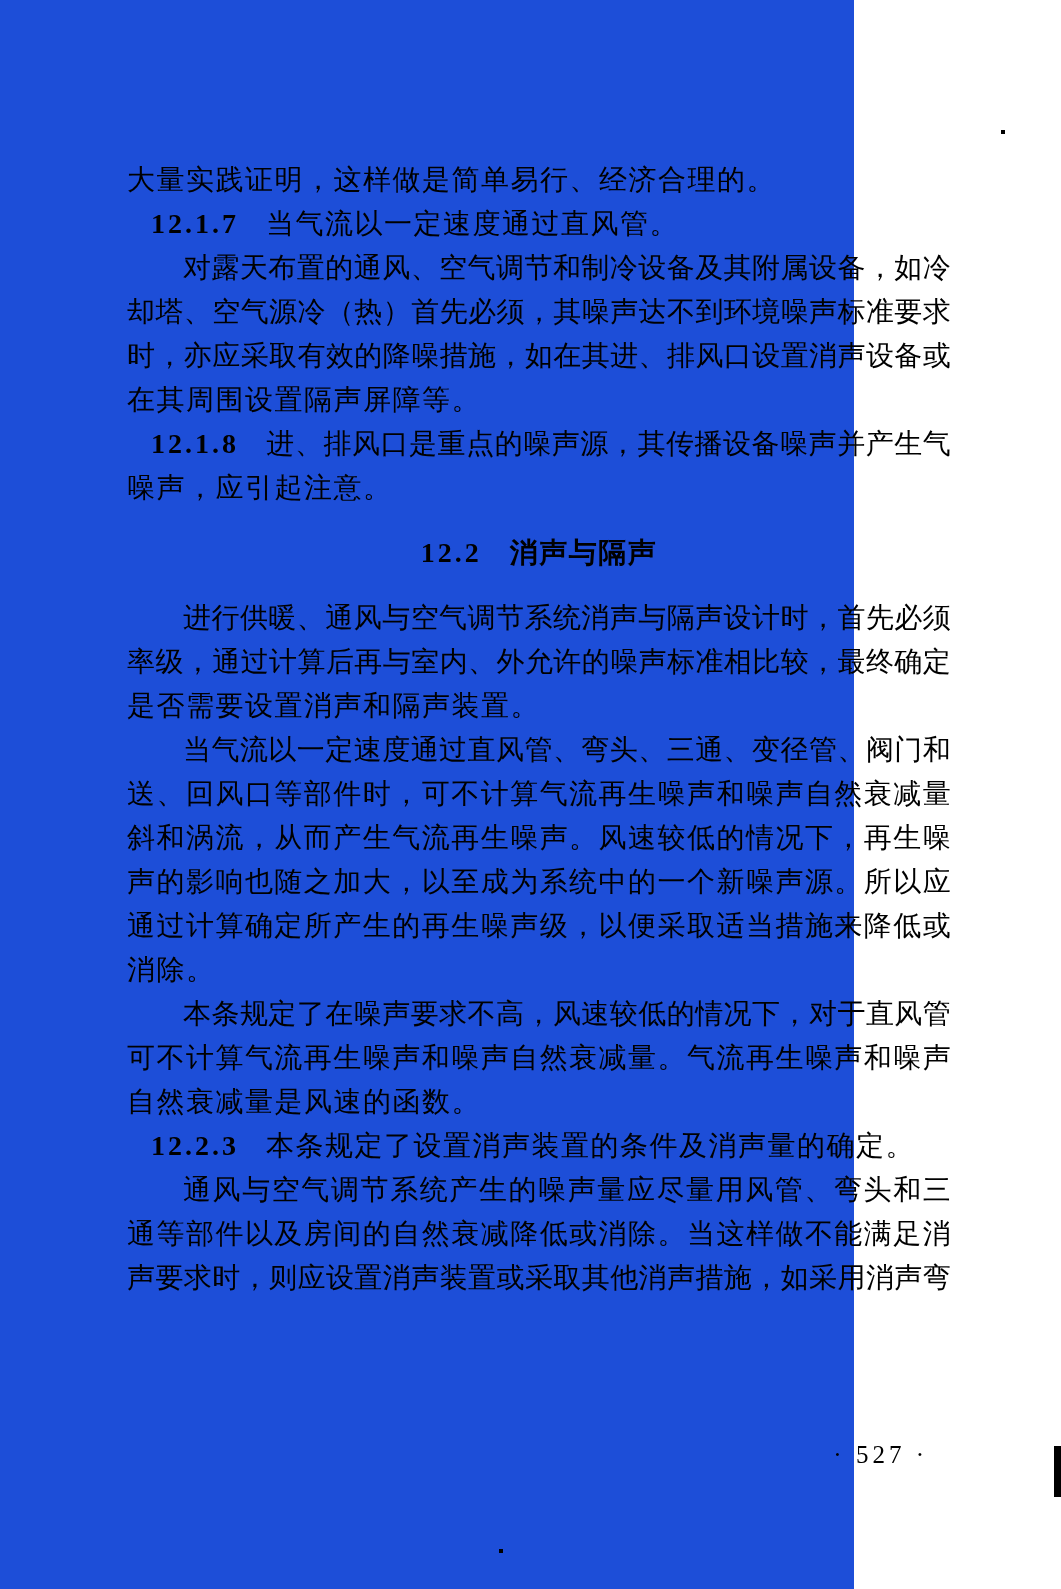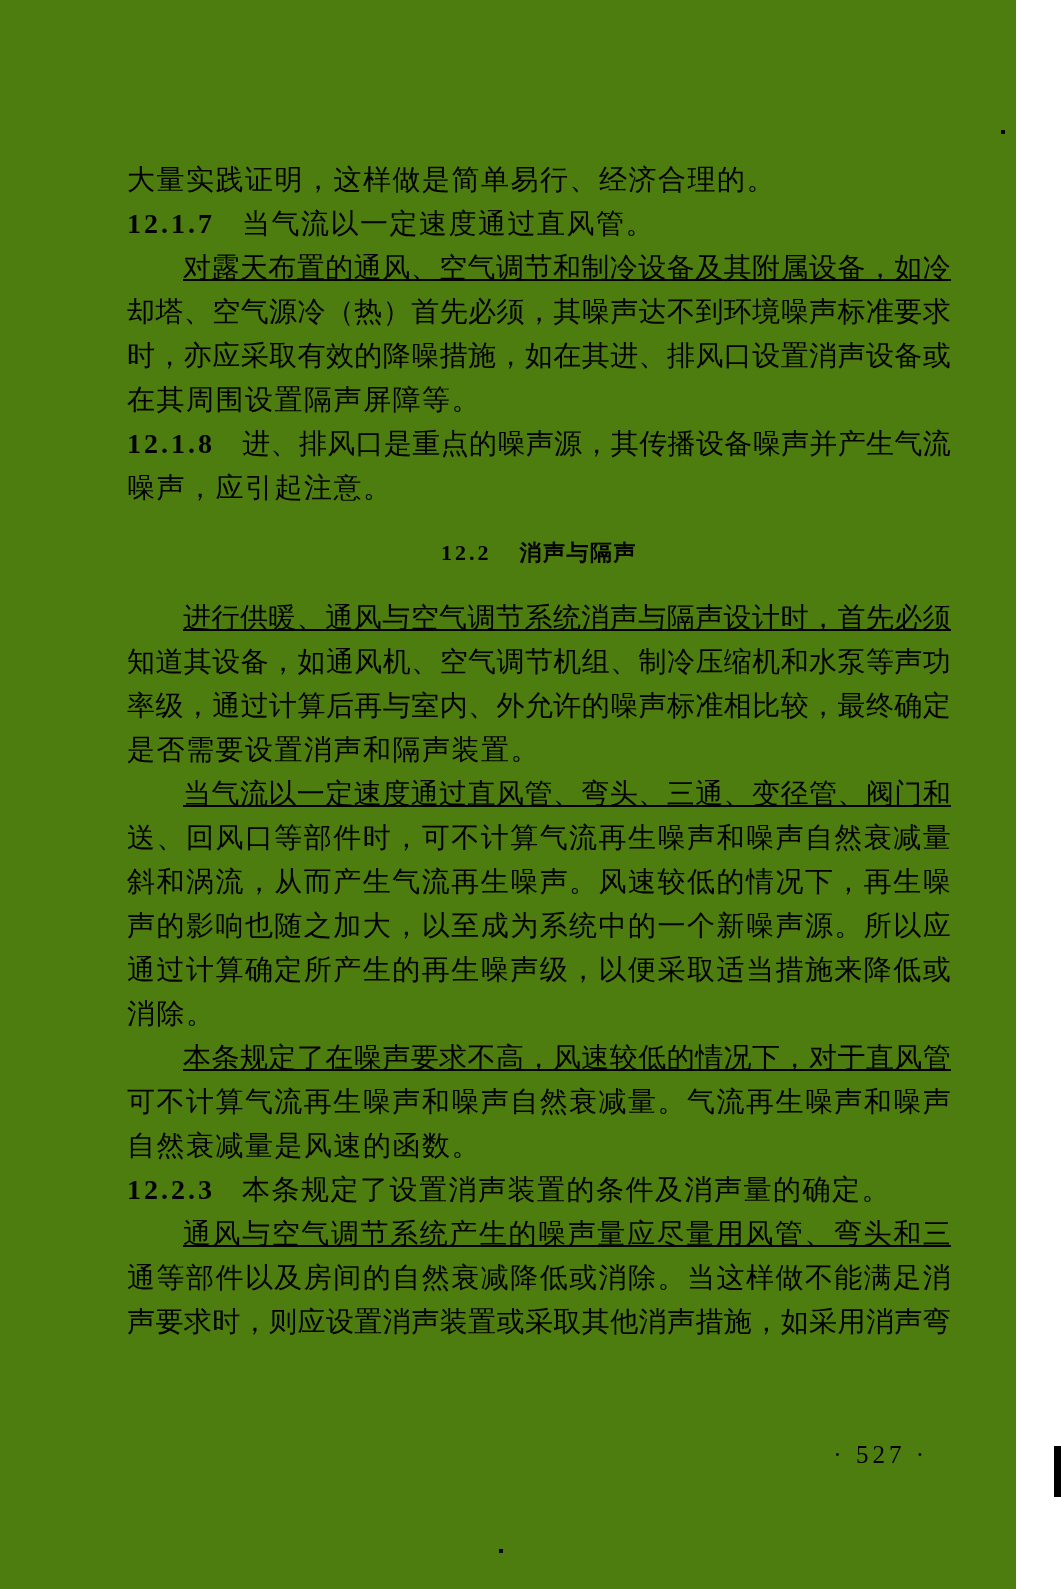--- a/index.html
+++ b/index.html
@@ -1,35 +1,35 @@
 <!DOCTYPE html>
 <html><head>
 <meta charset="utf-8">
 <style>
   html,body{margin:0;padding:0;}
   body{
     width:1061px;height:1589px;position:relative;overflow:hidden;
     background:#ffffff;color:#000000;
     font-family:"Liberation Serif","DejaVu Serif",serif;
   }
-  .page{position:absolute;left:0;top:0;width:1016px;height:1589px;background:#4d7c0f;}
+  .page{position:absolute;left:0;top:0;width:854px;height:1589px;background:#1d4ed8;}
   .content{position:absolute;left:127px;top:158px;width:824px;font-size:28px;}
   .ln{
     height:44px;line-height:44px;overflow:hidden;
     white-space:nowrap;letter-spacing:1.5px;text-align:left;
   }
   .jst{
     white-space:normal;letter-spacing:0.2px;
     text-align:justify;text-align-last:justify;
   }
-  .ind{text-indent:2em;text-decoration:underline;}
-  .num{font-weight:bold;letter-spacing:3px;margin-right:27px;}
+  .ind{text-indent:2em;}
+  .num{font-weight:bold;letter-spacing:3px;margin-right:27px;margin-left:24px;}
   .heading{
     height:44px;line-height:44px;margin:21px 0;
-    text-align:center;font-weight:bold;font-size:22px;letter-spacing:1.5px;
+    text-align:center;font-weight:bold;font-size:28px;letter-spacing:1.5px;
   }
   .hnum{margin-right:28px;letter-spacing:3px;}
   .pagenum{
     position:absolute;left:124px;top:1438px;width:824px;height:34px;line-height:34px;
     text-align:right;padding-right:20px;box-sizing:border-box;
     font-size:25px;letter-spacing:4px;
   }
   .artifact{position:absolute;background:#000000;}
 </style>
 </head>
@@ -48,21 +48,20 @@
     <div class="ln jst">时，亦应采取有效的降噪措施，如在其进、排风口设置消声设备或</div>
     <div class="ln">在其周围设置隔声屏障等。</div>
 
     <div class="ln jst"><span class="num">12.1.8</span><span>进、排风口是重点的噪声源，其传播设备噪声并产生气流</span></div>
     <div class="ln">噪声，应引起注意。</div>
 
     <div class="heading"><span class="hnum">12.2</span><span>消声与隔声</span></div>
 
 
     <div class="ln jst ind">进行供暖、通风与空气调节系统消声与隔声设计时，首先必须</div>
-    <div class="ln jst">知道其设备，如通风机、空气调节机组、制冷压缩机和水泵等声功</div>
     <div class="ln jst">率级，通过计算后再与室内、外允许的噪声标准相比较，最终确定</div>
     <div class="ln">是否需要设置消声和隔声装置。</div>
 
 
     <div class="ln jst ind">当气流以一定速度通过直风管、弯头、三通、变径管、阀门和</div>
     <div class="ln jst">送、回风口等部件时，可不计算气流再生噪声和噪声自然衰减量</div>
     <div class="ln jst">斜和涡流，从而产生气流再生噪声。风速较低的情况下，再生噪</div>
     <div class="ln jst">声的影响也随之加大，以至成为系统中的一个新噪声源。所以应</div>
     <div class="ln jst">通过计算确定所产生的再生噪声级，以便采取适当措施来降低或</div>
     <div class="ln">消除。</div>

